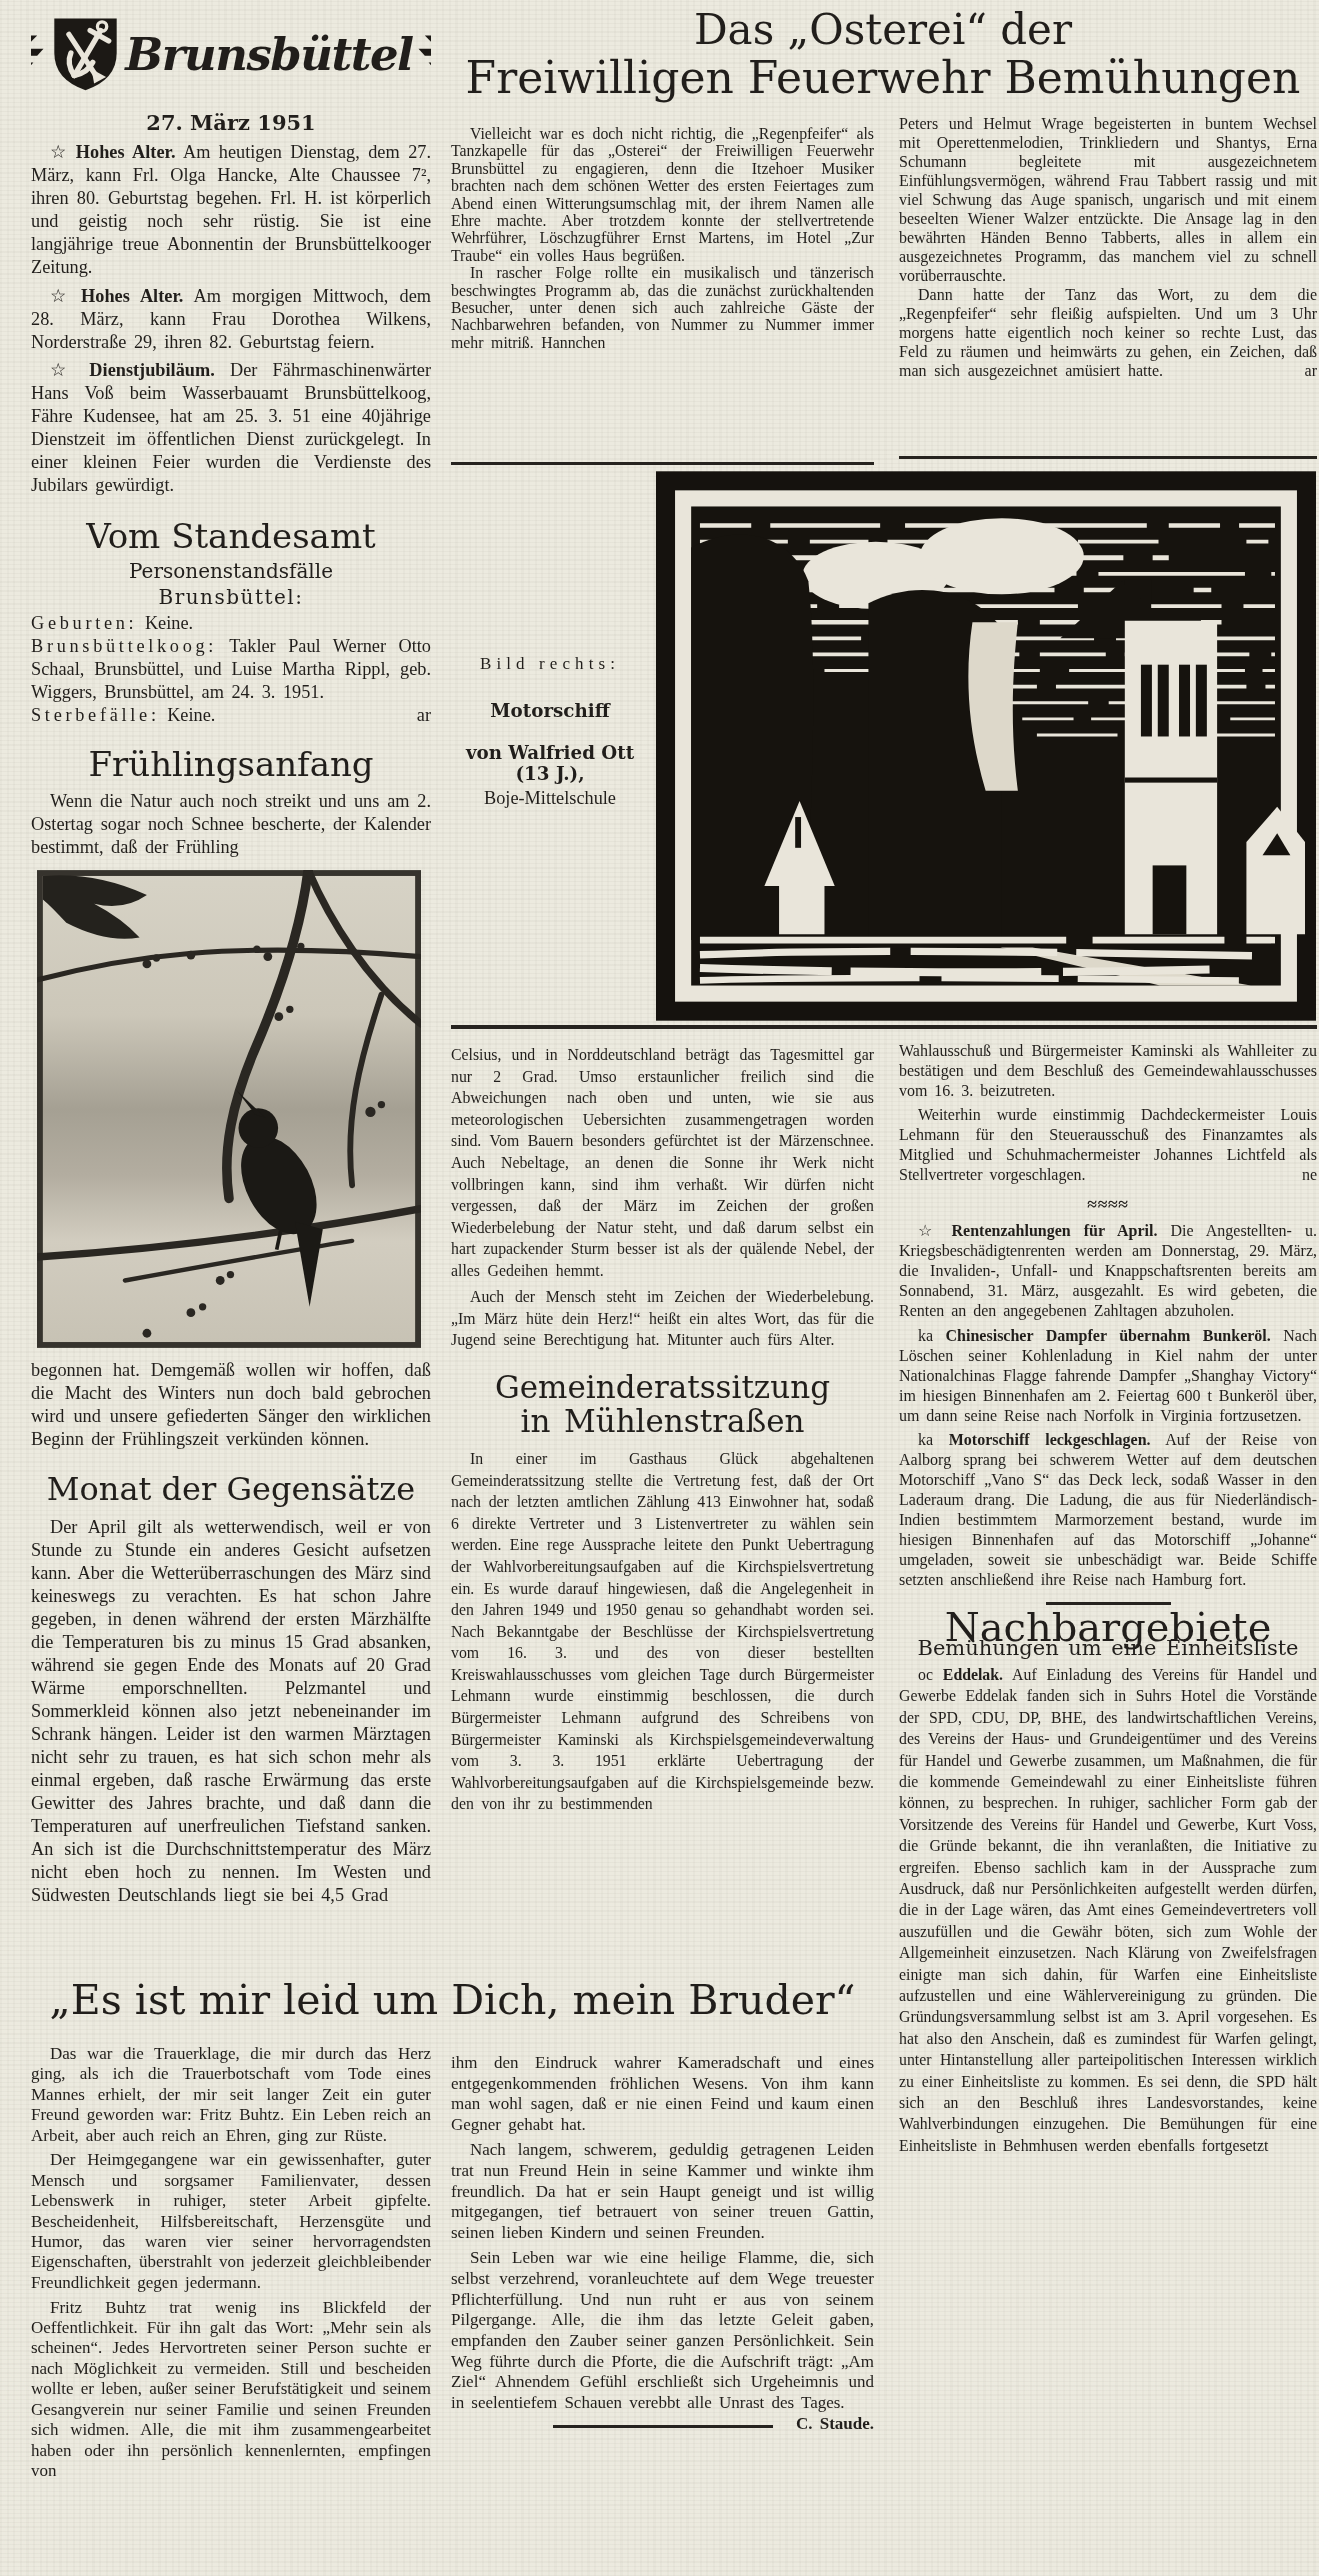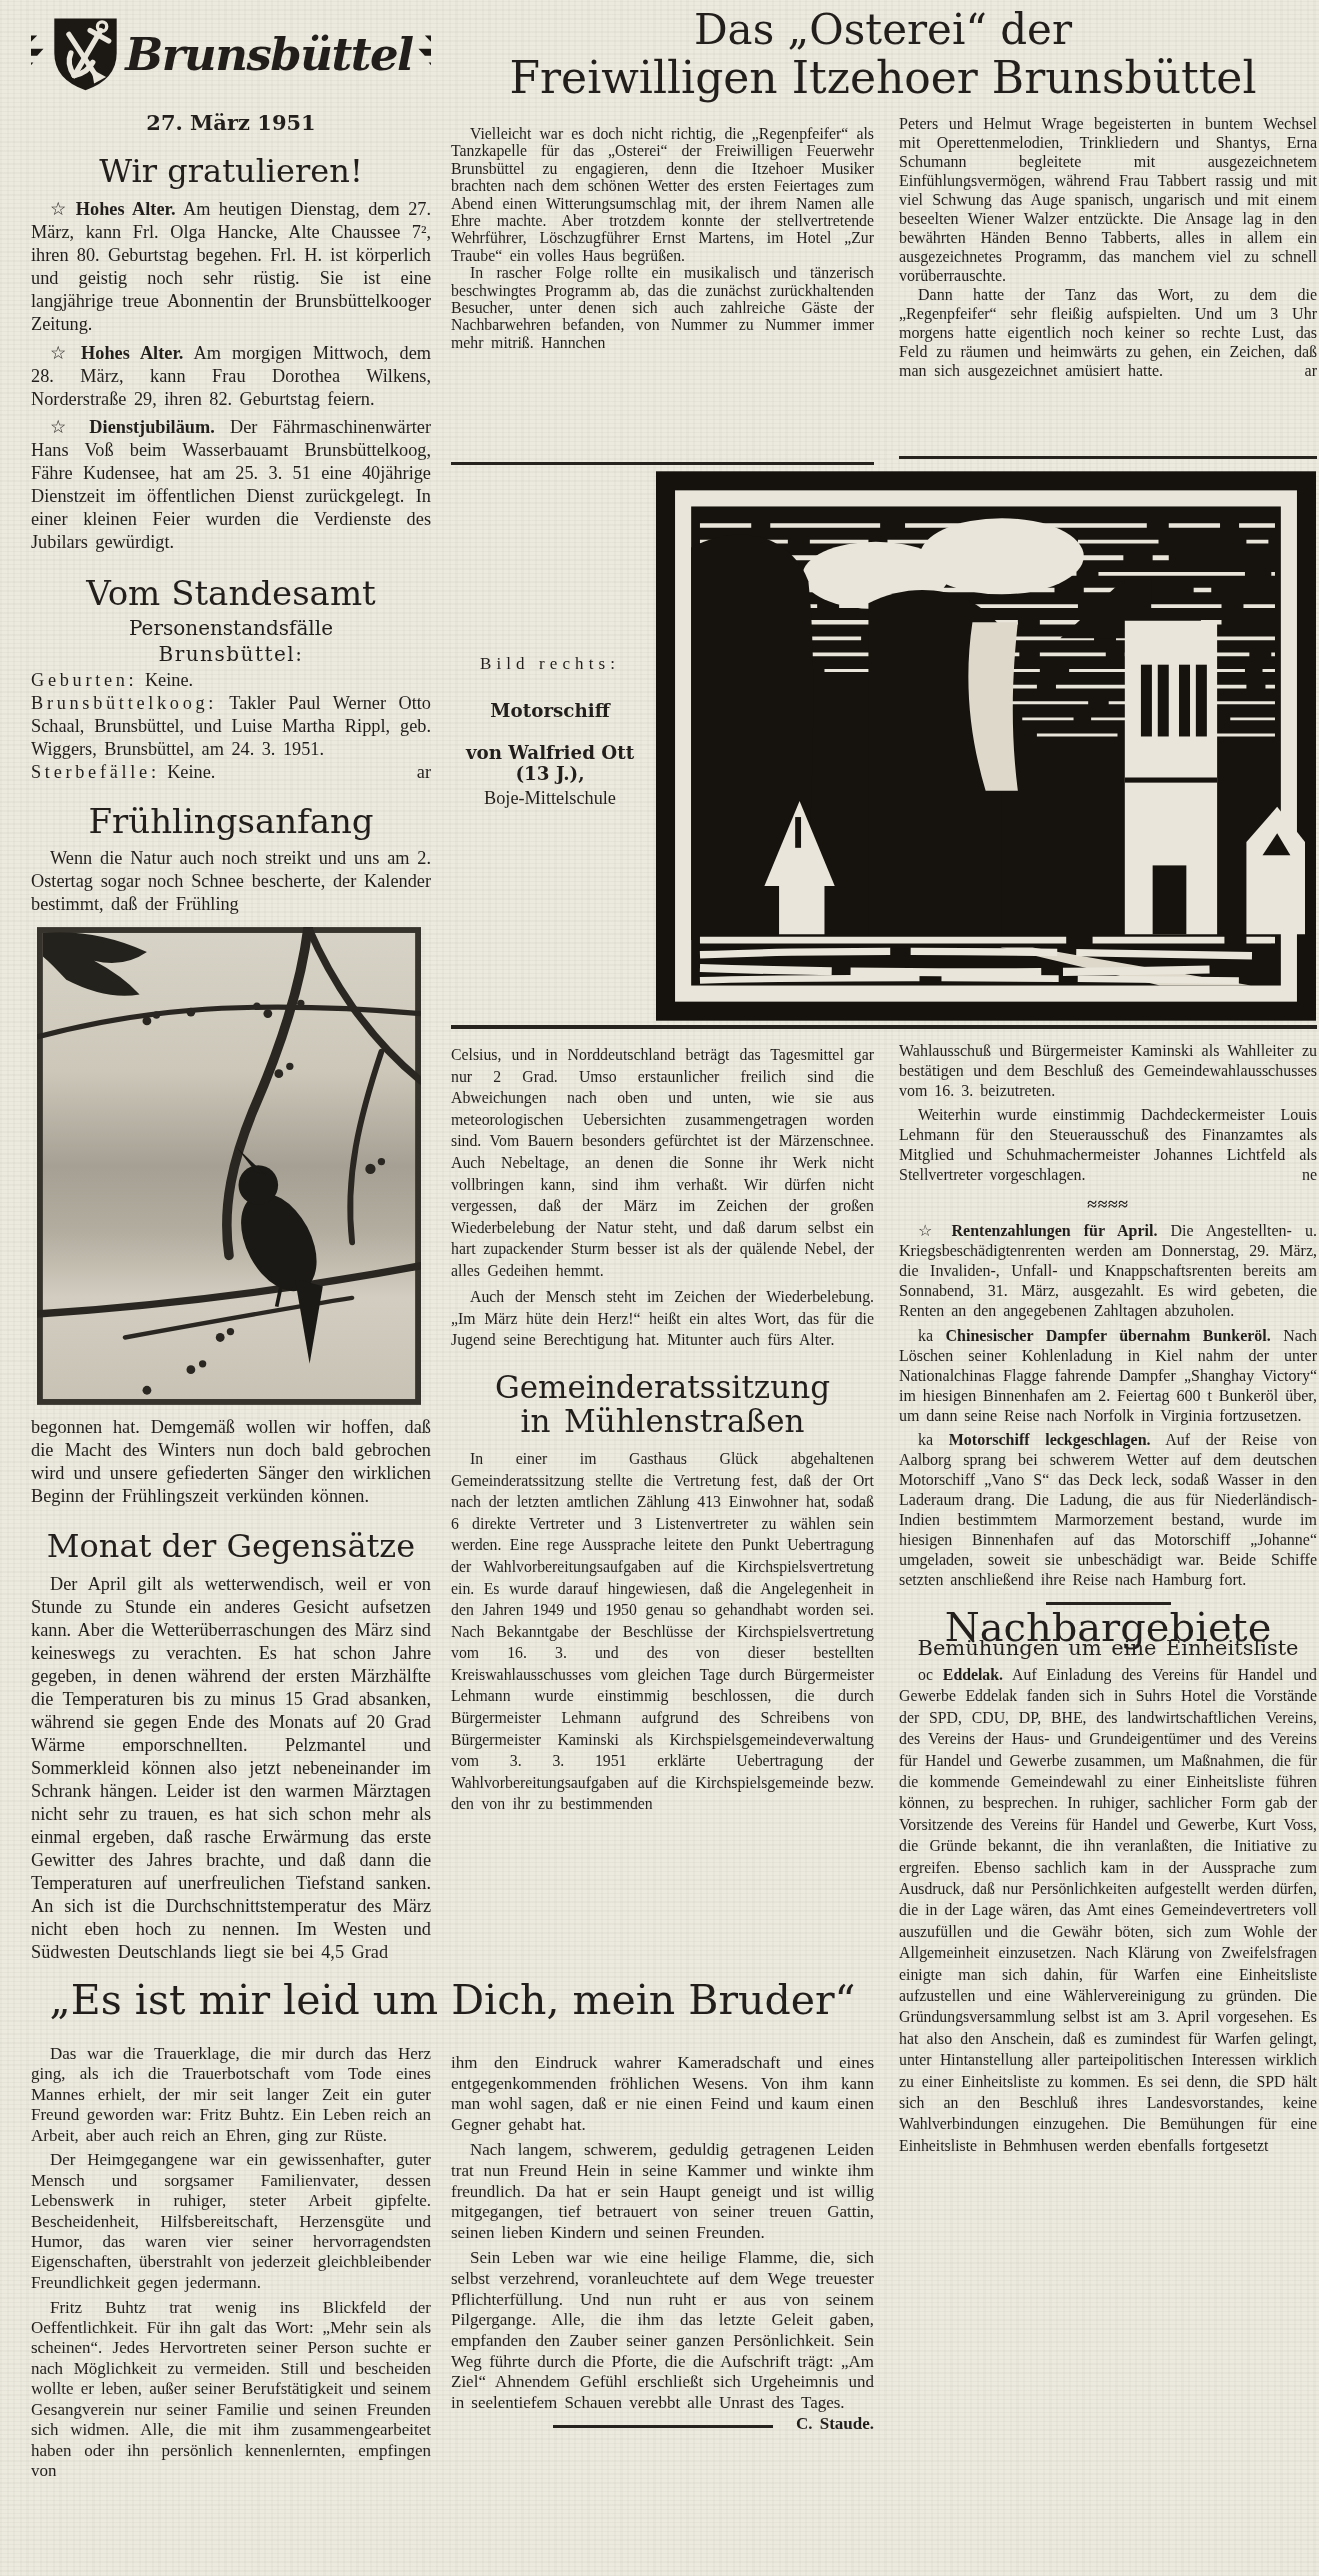--- a/index.html
+++ b/index.html
@@ -115,21 +115,20 @@
             <polygon points="84,4 14,4 24,14 84,14"></polygon>
                 <polygon points="84,25 4,25 14,36 84,36"></polygon>
                 <polygon points="84,47 20,47 30,58 84,58"></polygon>
               </g>
             </svg>
         </span>
       </div>
     </div>
     <div class="date">27. März 1951</div>
 
-    <h2 class="head t-gratulieren">Wir gratulieren!</h2>
     <div class="body-left just">
       <p class="item ind">
         <span>☆</span>
         <b>Hohes Alter.</b>
         <span>Am heutigen Dienstag, dem 27. März, kann Frl. Olga Hancke, Alte Chaussee 7², ihren 80. Geburtstag begehen. Frl. H. ist körperlich und geistig noch sehr rüstig. Sie ist eine langjährige treue Abonnentin der Brunsbüttelkooger Zeitung.</span>
       </p>
       <p class="item ind">
         <span>☆</span>
         <b>Hohes Alter.</b>
         <span>Am morgigen Mittwoch, dem 28. März, kann Frau Dorothea Wilkens, Norderstraße 29, ihren 82. Geburtstag feiern.</span>
@@ -213,21 +212,21 @@
     </div>
 
     <p class="body-left just">begonnen hat. Demgemäß wollen wir hoffen, daß die Macht des Winters nun doch bald gebrochen wird und unsere gefiederten Sänger den wirklichen Beginn der Frühlingszeit verkünden können.</p>
 
     <h2 class="head t-monat">Monat der Gegensätze</h2>
     <p class="body-left just ind">Der April gilt als wetterwendisch, weil er von Stunde zu Stunde ein anderes Gesicht aufsetzen kann. Aber die Wetterüberraschungen des März sind keineswegs zu verachten. Es hat schon Jahre gegeben, in denen während der ersten Märzhälfte die Temperaturen bis zu minus 15 Grad absanken, während sie gegen Ende des Monats auf 20 Grad Wärme emporschnellten. Pelzmantel und Sommerkleid können also jetzt nebeneinander im Schrank hängen. Leider ist den warmen Märztagen nicht sehr zu trauen, es hat sich schon mehr als einmal ergeben, daß rasche Erwärmung das erste Gewitter des Jahres brachte, und daß dann die Temperaturen auf unerfreulichen Tiefstand sanken. An sich ist die Durchschnittstemperatur des März nicht eben hoch zu nennen. Im Westen und Südwesten Deutschlands liegt sie bei 4,5 Grad</p>
   </div>
 
   <div class="abs head" id="headline">
     <div class="hl1">Das „Osterei“ der</div>
-    <div class="hl2">Freiwilligen Itzehoer Brunsbüttel</div>
+    <div class="hl2">Freiwilligen Feuerwehr Bemühungen</div>
   </div>
 
   <div class="abs just" id="mid-top">
     <p class="ind">Vielleicht war es doch nicht richtig, die „Regenpfeifer“ als Tanzkapelle für das „Osterei“ der Freiwilligen Feuerwehr Brunsbüttel zu engagieren, denn die Itzehoer Musiker brachten nach dem schönen Wetter des ersten Feiertages zum Abend einen Witterungsumschlag mit, der ihrem Namen alle Ehre machte. Aber trotzdem konnte der stellvertretende Wehrführer, Löschzugführer Ernst Martens, im Hotel „Zur Traube“ ein volles Haus begrüßen.</p>
     <p class="ind">In rascher Folge rollte ein musikalisch und tänzerisch beschwingtes Programm ab, das die zunächst zurückhaltenden Besucher, unter denen sich auch zahlreiche Gäste der Nachbarwehren befanden, von Nummer zu Nummer immer mehr mitriß. Hannchen</p>
   </div>
   <div class="abs just" id="right-top">
     <p>Peters und Helmut Wrage begeisterten in buntem Wechsel mit Operettenmelodien, Trinkliedern und Shantys, Erna Schumann begleitete mit ausgezeichnetem Einfühlungsvermögen, während Frau Tabbert rassig und mit viel Schwung das Auge spanisch, ungarisch und mit einem beseelten Wiener Walzer entzückte. Die Ansage lag in den bewährten Händen Benno Tabberts, alles in allem ein ausgezeichnetes Programm, das manchem viel zu schnell vorüberrauschte.</p>
     <p class="ind">
       <span>Dann hatte der Tanz das Wort, zu dem die „Regenpfeifer“ sehr fleißig aufspielten. Und um 3 Uhr morgens hatte eigentlich noch keiner so rechte Lust, das Feld zu räumen und heimwärts zu gehen, ein Zeichen, daß man sich ausgezeichnet amüsiert hatte.</span>

